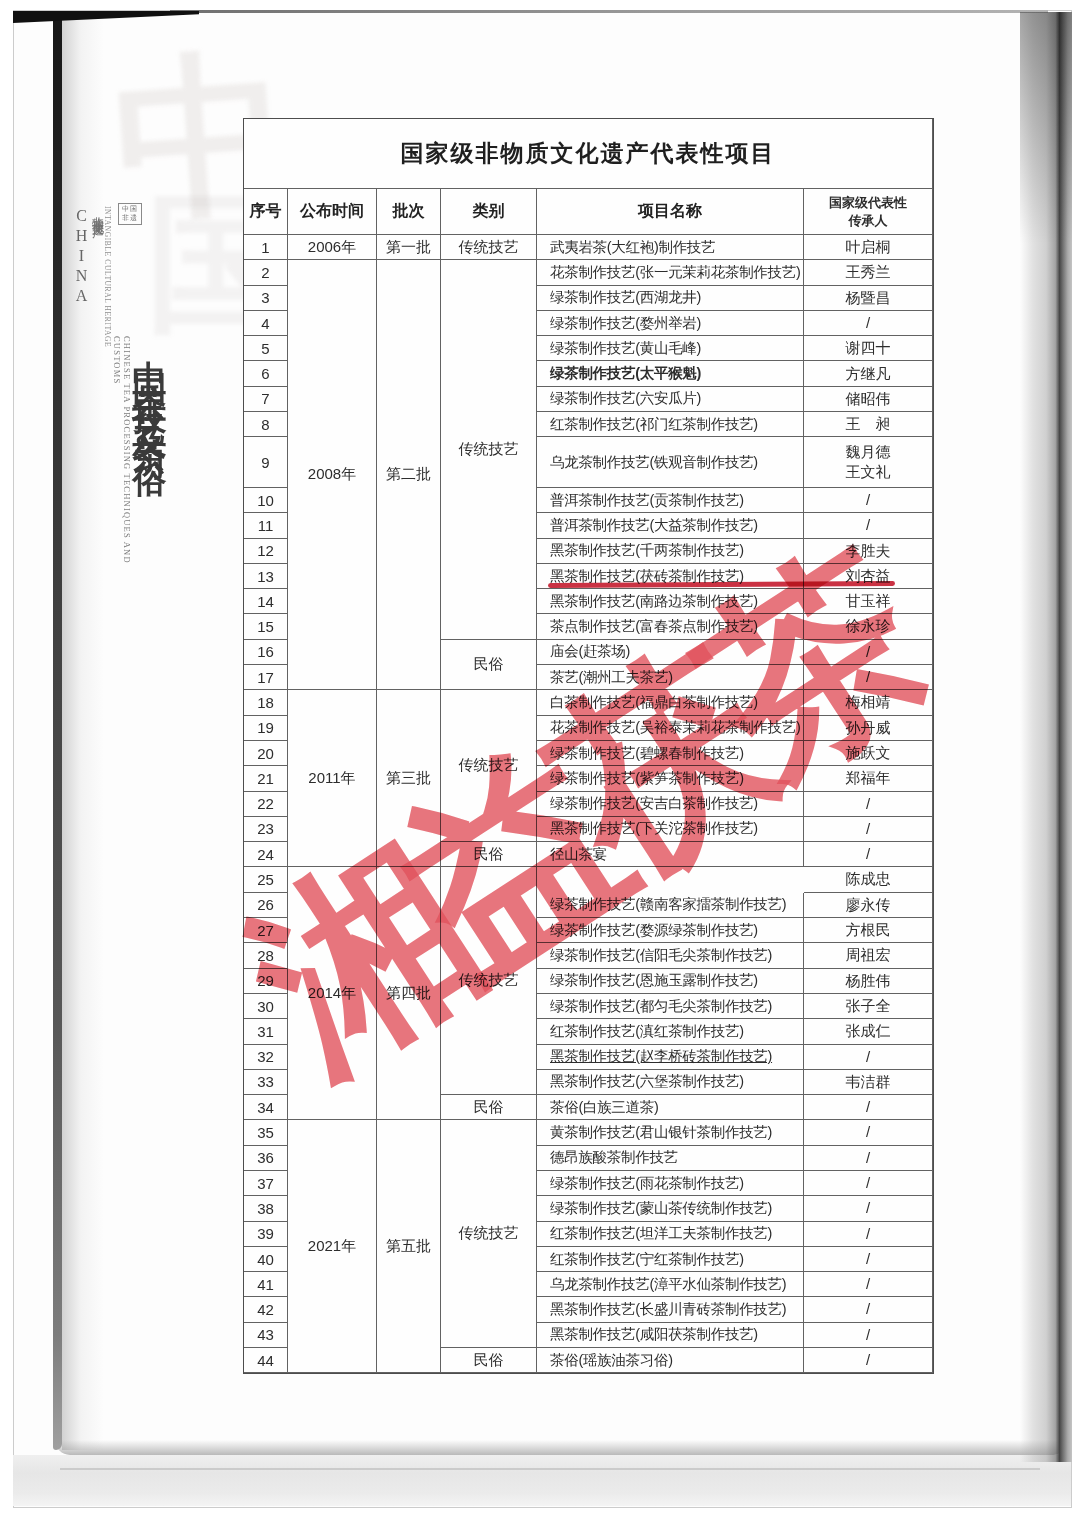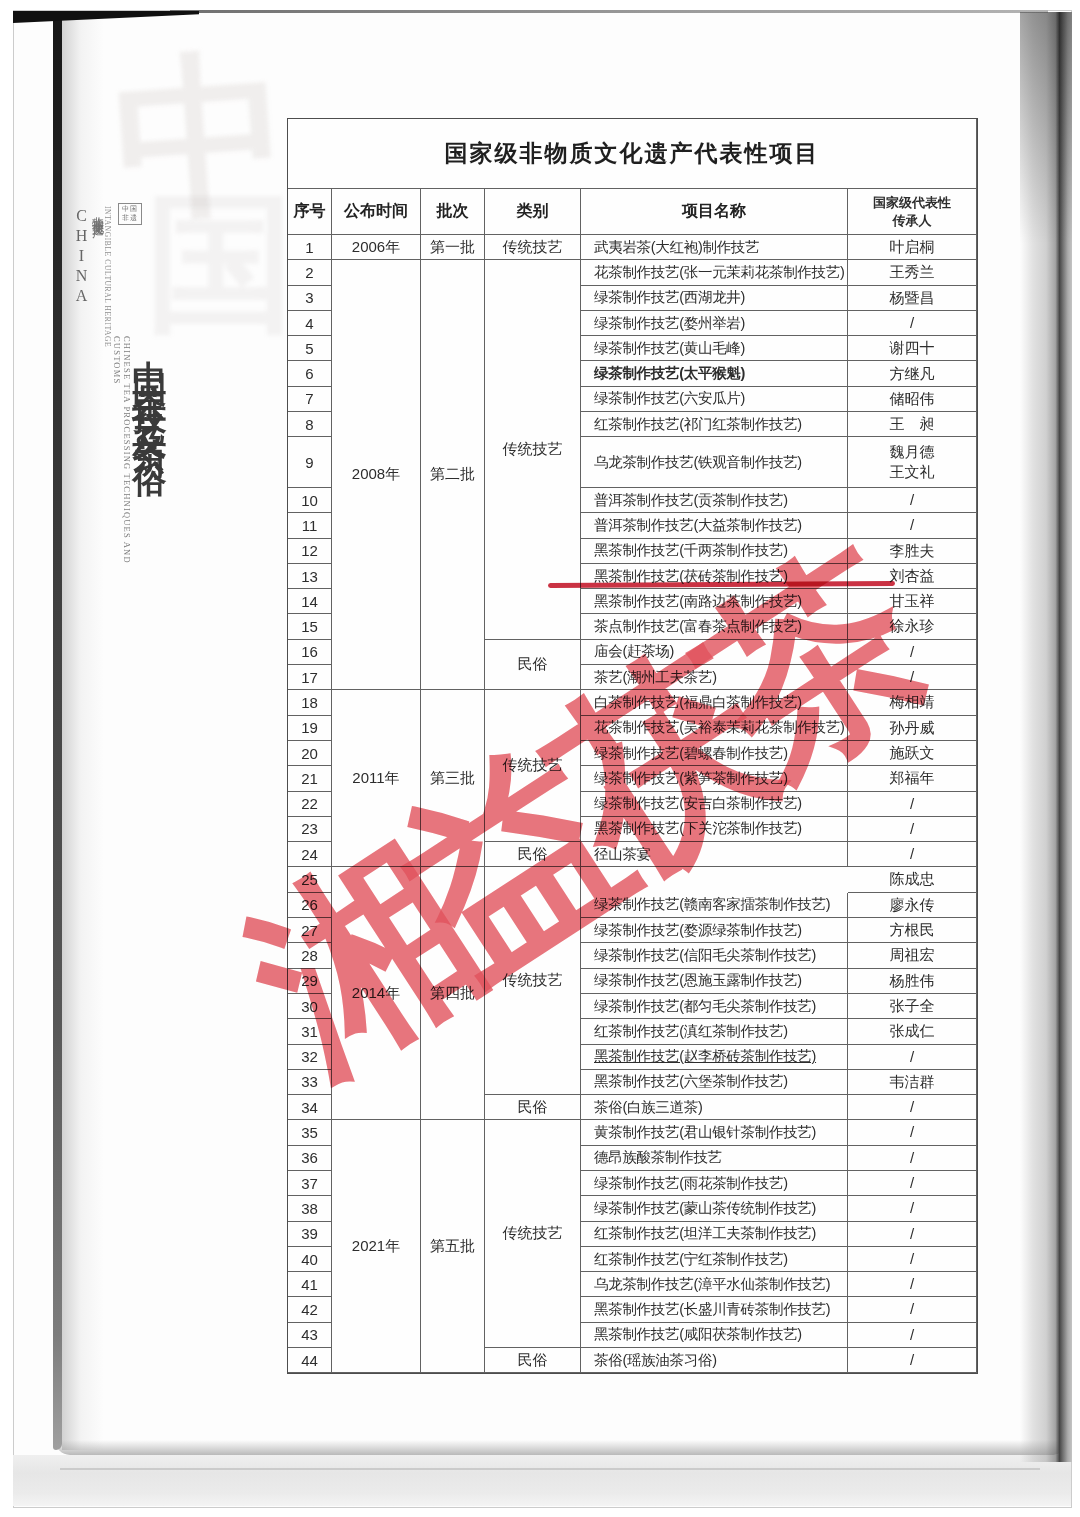--- a/index.html
+++ b/index.html
@@ -22,21 +22,21 @@
   .v-upright{writing-mode:vertical-rl;text-orientation:upright;}
   .v-rot{writing-mode:vertical-rl;}
   .logo-box{left:118px;top:203px;width:22px;height:20px;border:1px solid #8a8a8a;text-align:center;z-index:5;}
   .logo-box div{font-size:7px;line-height:9px;color:#6f6f6f;letter-spacing:1px;}
   .heritage-cn{left:89px;top:207px;height:110px;font-size:12px;letter-spacing:1.5px;color:#6f6f6f;z-index:5;}
   .heritage-en{left:103px;top:206px;height:150px;font-size:7.5px;letter-spacing:.6px;color:#8e8e8e;z-index:5;font-family:"Liberation Serif","DejaVu Serif",serif;}
   .china-word{left:72px;top:207px;height:120px;font-size:16px;letter-spacing:3px;color:#5d5d5d;z-index:5;font-family:"Liberation Serif","DejaVu Serif",serif;}
   .book-title-cn{left:126px;top:333px;height:445px;font-size:34px;font-weight:bold;letter-spacing:13px;color:#3a3a3a;z-index:5;font-family:"Liberation Serif","DejaVu Serif",serif;}
   .book-title-en{left:112px;top:336px;height:245px;font-size:8.5px;letter-spacing:1.2px;color:#7d7d7d;z-index:5;font-family:"Liberation Serif","DejaVu Serif",serif;}
   
-  .grid{left:243px;top:118px;display:grid;grid-template-columns:44px 89px 64px 96px 267px 129px;border:1.5px solid #4d4d4d;background:#fefefe;z-index:2;margin-left:44px;}
+  .grid{left:243px;top:118px;display:grid;grid-template-columns:44px 89px 64px 96px 267px 129px;border:1.5px solid #4d4d4d;background:#fefefe;z-index:2;}
   .cell{border-right:1px solid #626262;border-bottom:1px solid #626262;display:flex;align-items:center;justify-content:center;font-size:15px;color:#2d2d2d;overflow:hidden;}
   .title{font-size:23px;font-weight:bold;letter-spacing:2px;color:#1f1f1f;}
   .head{font-weight:bold;font-size:16px;color:#222;}
   .head-small{font-weight:bold;font-size:13px;white-space:pre-line;text-align:center;line-height:1.35;}
   .c-proj{justify-content:flex-start;padding-left:13px;font-size:14.5px;letter-spacing:-.3px;white-space:nowrap;}
   .c-inh{white-space:pre-line;text-align:center;line-height:1.35;}
   
   .wm{left:150px;top:645px;width:860px;height:350px;display:flex;align-items:center;justify-content:center;transform:rotate(-33deg);font-size:205px;font-weight:bold;letter-spacing:-26px;mix-blend-mode:multiply;z-index:30;pointer-events:none;white-space:nowrap;}
   .red-underline{left:548px;top:582px;width:347px;height:5px;border-radius:3px;transform:rotate(-.35deg);mix-blend-mode:multiply;z-index:40;}
 </style>

